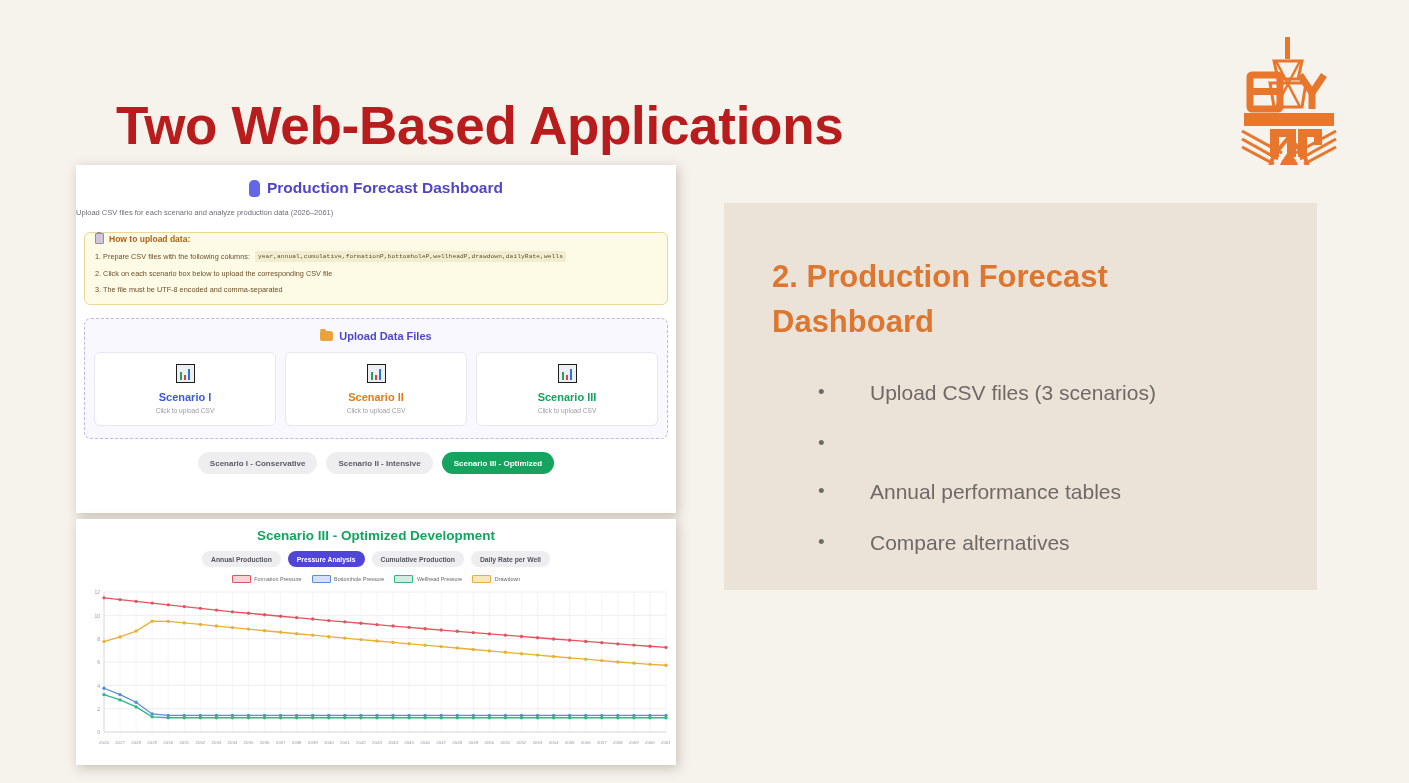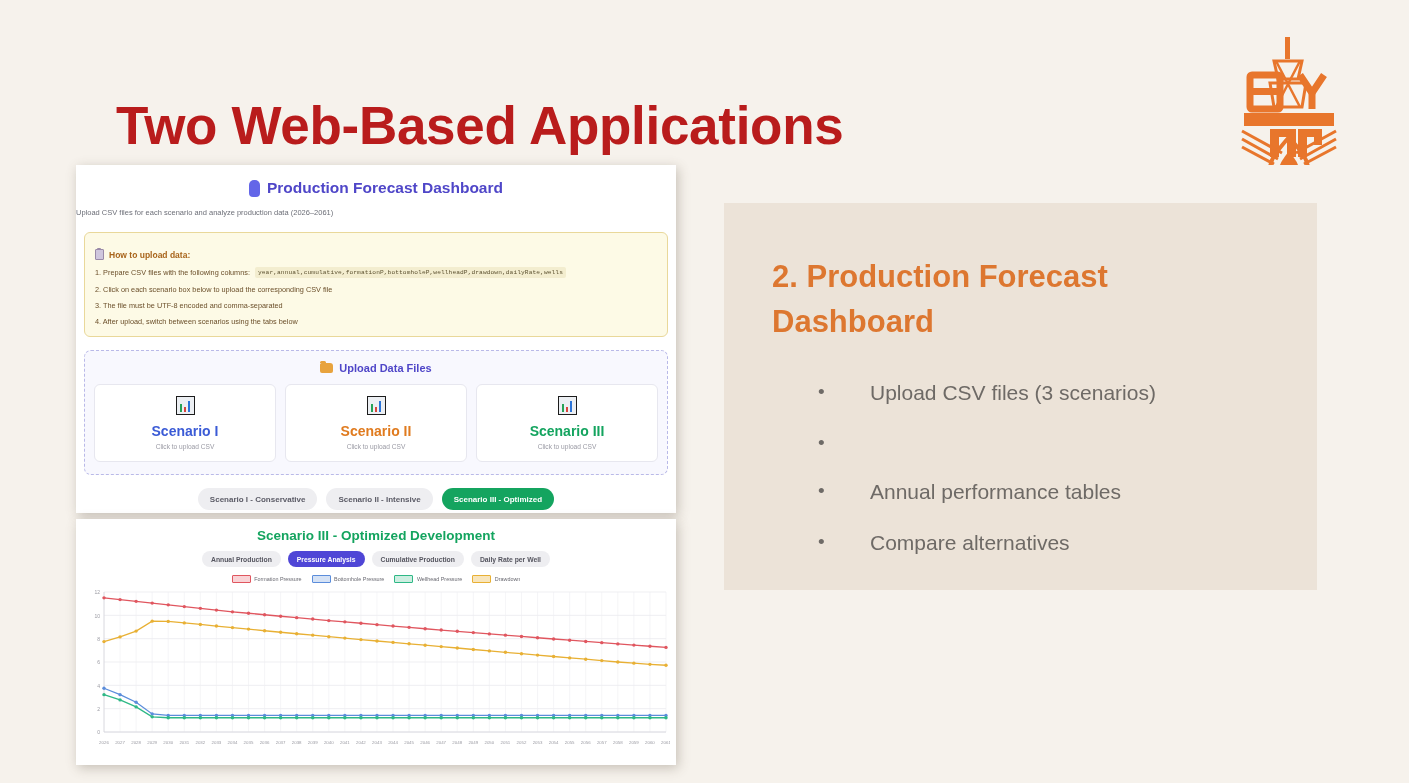--- a/index.html
+++ b/index.html
@@ -58,21 +58,21 @@
     background:#6366e8;display:inline-block;
   }
   .dash-sub{
     margin-top:11px;font-size:7.5px;color:#6d6f78;
   }
 
   
   .notice{
     margin:15px 8px 0 8px;
     border:1px solid #e9d89a;border-radius:6px;
-    background:#fdfae6;padding:16px 10px 10px 10px;
+    background:#fdfae6;padding:0 10px 10px 10px;
   }
   .notice-title{
     font-size:8.5px;font-weight:bold;color:#a8641b;
     display:flex;align-items:center;gap:5px;margin-bottom:7px;
   }
   .clip{
     width:7px;height:9px;border:1px solid #9a8aa8;border-radius:1px;
     background:#cfc6dd;display:inline-block;position:relative;
   }
   .clip:before{
@@ -116,21 +116,21 @@
   .chart-ico{
     width:19px;height:19px;margin:0 auto 8px auto;
     border:1.8px solid #1c1c1c;background:#eceff3;
     display:flex;align-items:flex-end;justify-content:center;gap:1.4px;
     padding-bottom:1.6px;box-sizing:border-box;
   }
   .chart-ico i{width:2.4px;display:block;}
   .b1{height:8px;background:#27a257;}
   .b2{height:5px;background:#d9443c;}
   .b3{height:11px;background:#2c74d8;}
-  .ucard-name{font-size:14px;font-weight:bold;margin-bottom:4px;}
+  .ucard-name{font-size:11px;font-weight:bold;margin-bottom:4px;}
   .ucard-hint{font-size:6.6px;color:#9a9aa4;}
 
   
   .scen-row{
     display:flex;justify-content:center;gap:9px;margin-top:13px;
   }
   .pill{
     font-size:8px;font-weight:bold;padding:6.5px 12px;border-radius:14px;
     background:#eeeef1;color:#5b5b66;white-space:nowrap;text-align:center;
   }
@@ -231,23 +231,20 @@
     </div>
     <div class="notice-line">
       <span>1. Prepare CSV files with the following columns:</span>
       <span class="code">year,annual,cumulative,formationP,bottomholeP,wellheadP,drawdown,dailyRate,wells</span>
     </div>
     <div class="notice-line">
       <span>2. Click on each scenario box below to upload the corresponding CSV file</span>
     </div>
     <div class="notice-line">
       <span>3. The file must be UTF-8 encoded and comma-separated</span>
-    </div>
-    <div class="notice-line">
-      <span>4. After upload, switch between scenarios using the tabs below</span>
     </div>
   </div>
 
   <div class="upload-zone">
     <div class="upload-head">
       <span class="folder"></span>
       <span>Upload Data Files</span>
     </div>
     <div class="cards">
       <div class="ucard">

